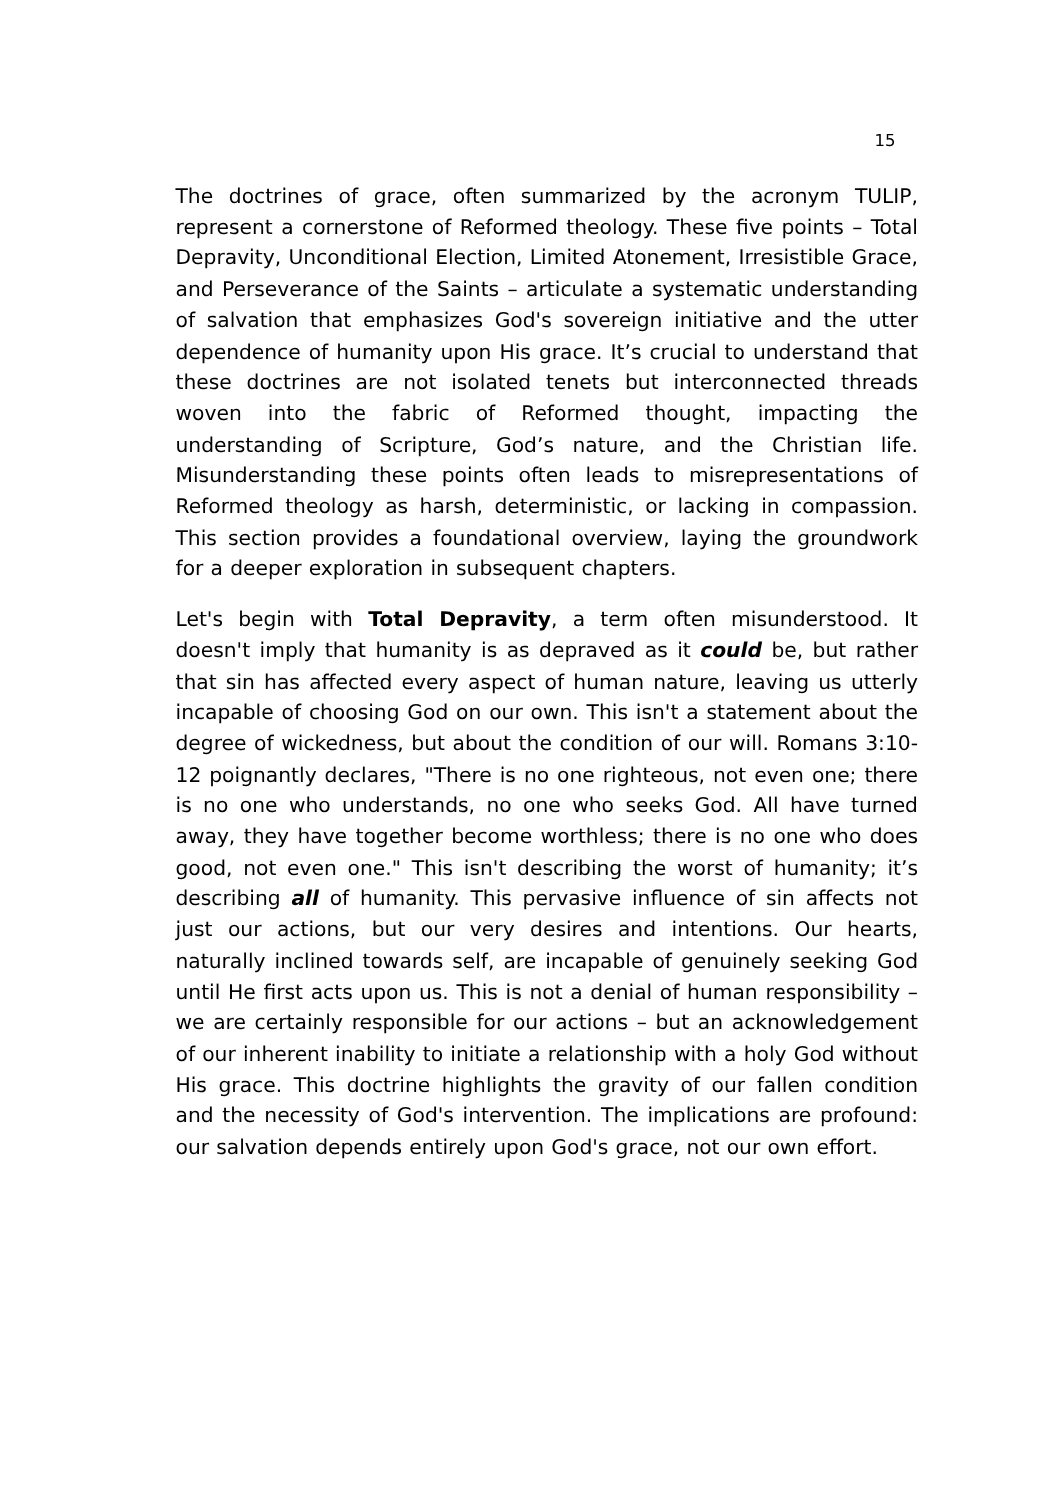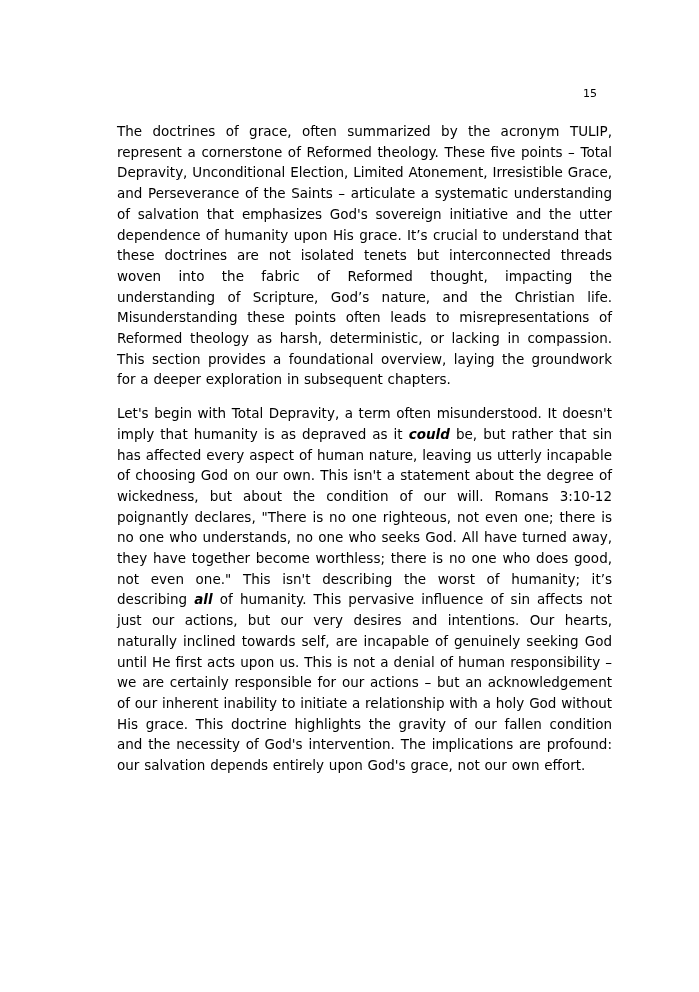--- a/index.html
+++ b/index.html
@@ -33,21 +33,21 @@
   }
   .content p {
     margin: 0 0 13px 0;
     font-size: 13.5px;
     line-height: 20.7px;
     text-align: justify;
     text-justify: inter-word;
     word-spacing: 0.5px;
   }
   .content p strong {
-    font-weight: normal;
+    font-weight: bold;
   }
   .content p em {
     font-style: italic;
     font-weight: bold;
   }
 </style>
 </head>
 <body>
 
 <div class="page-wrap">

